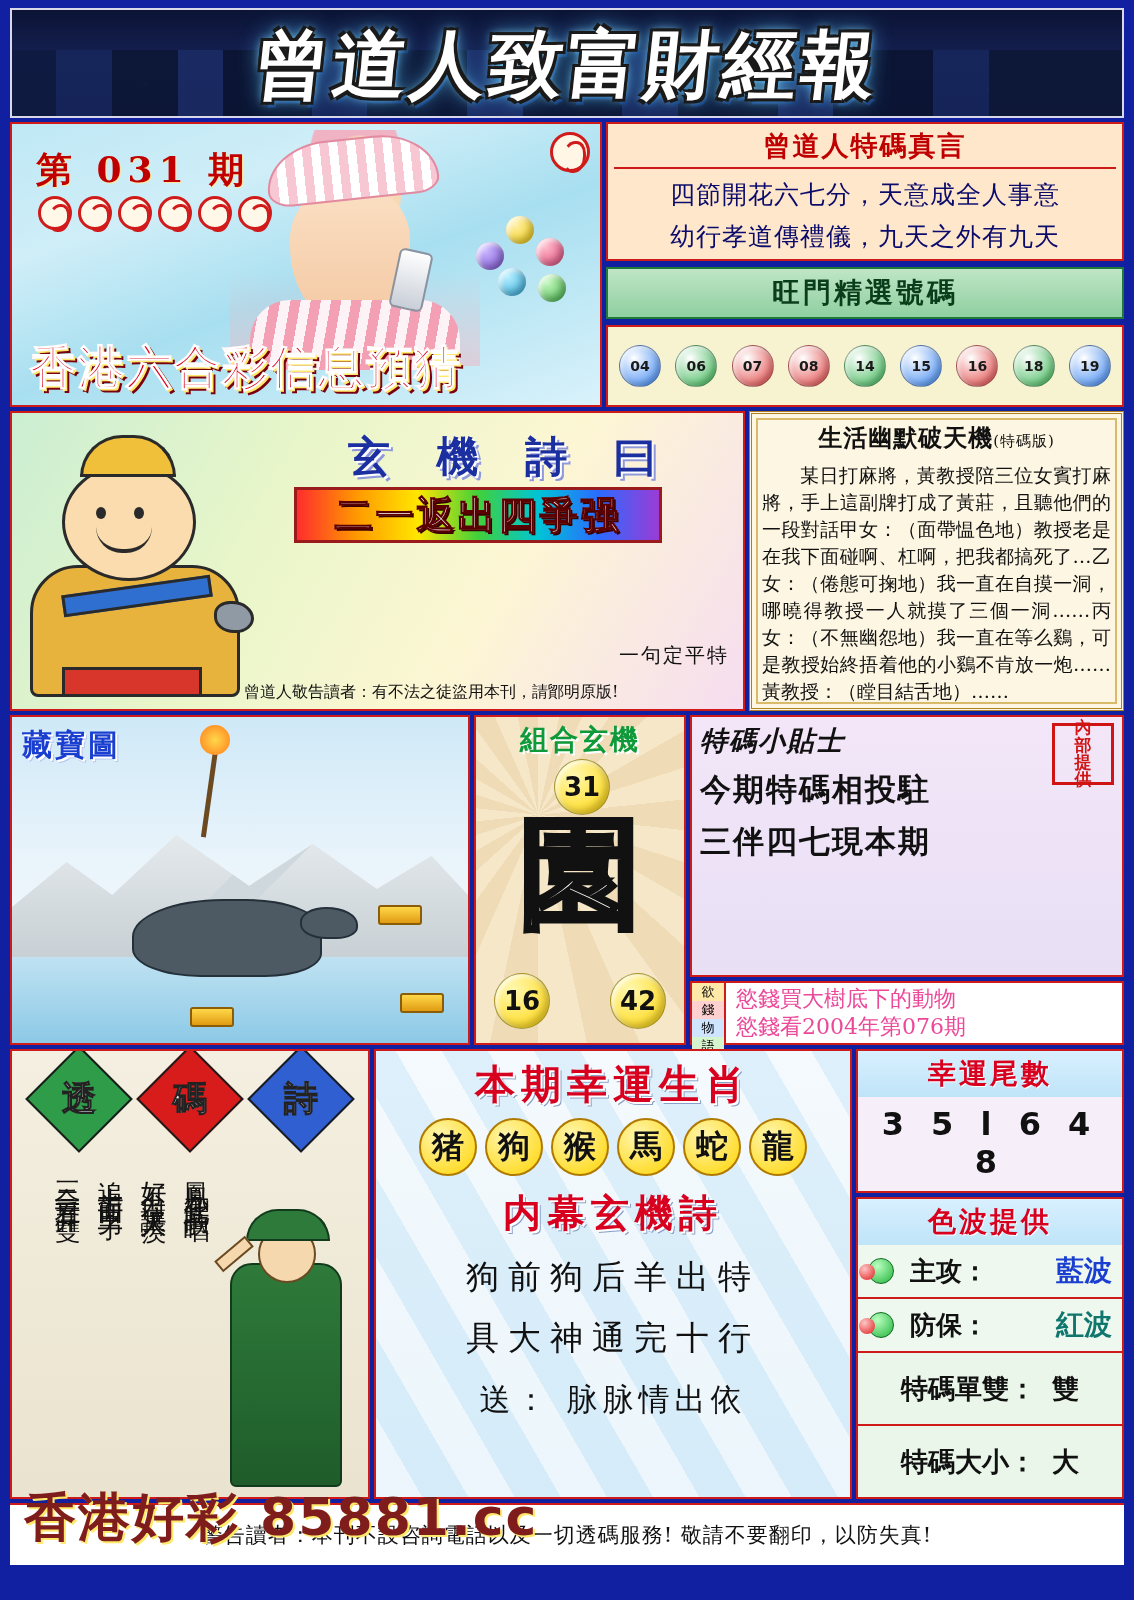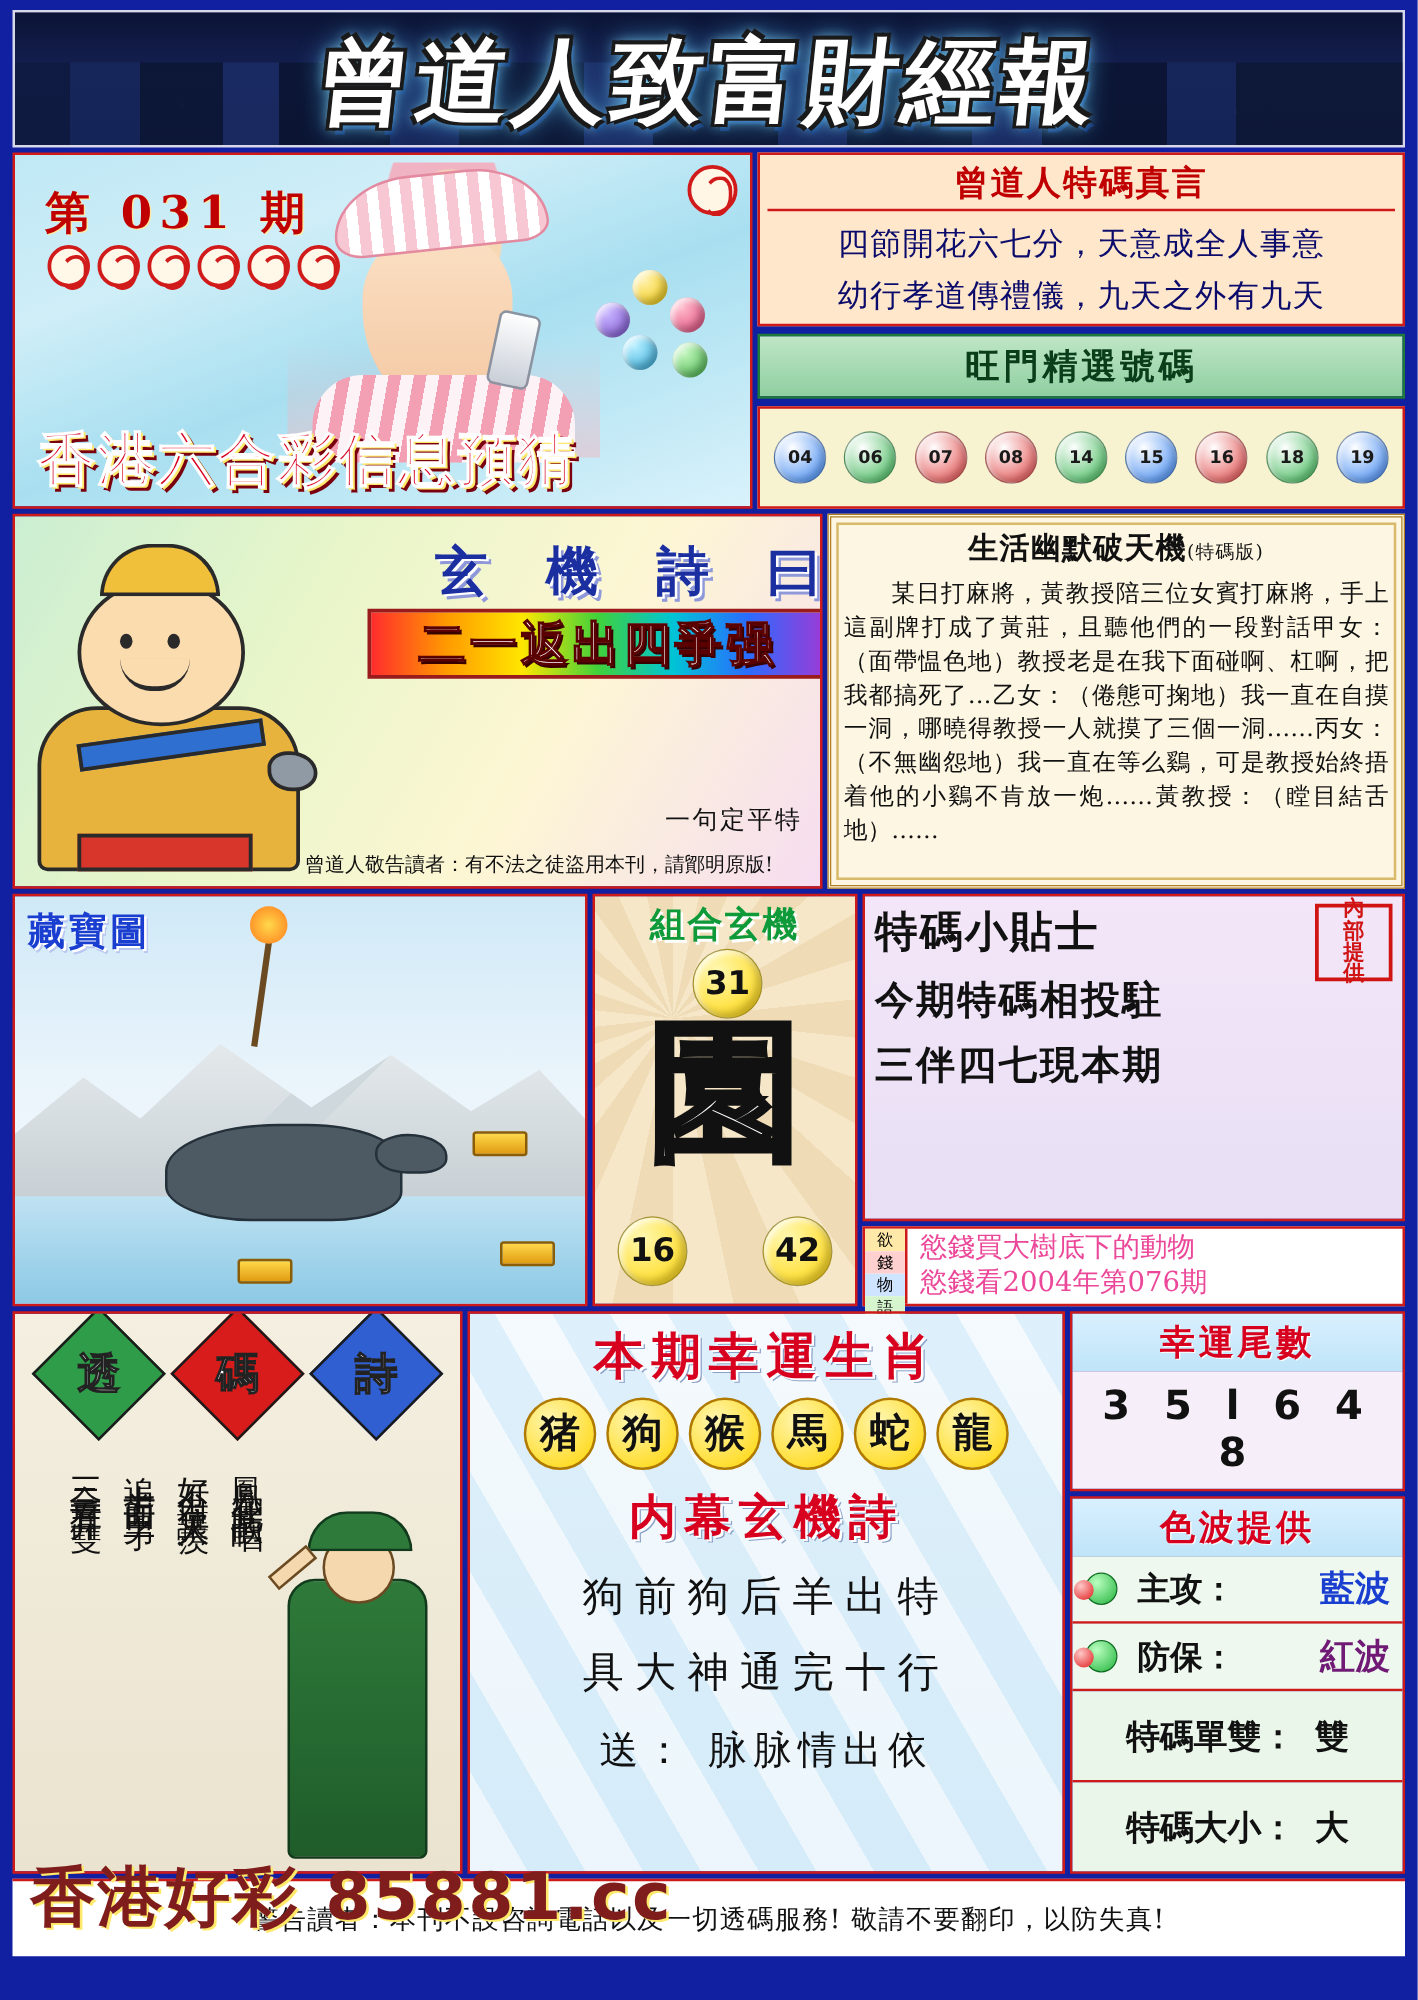--- a/index.html
+++ b/index.html
@@ -180,21 +180,21 @@
     display: flex; align-items: center; justify-content: center;
     font-family: "DejaVu Sans", sans-serif; font-weight: bold; font-size: 14px;
     color: #1a1a1a;
     box-shadow: inset -3px -3px 5px rgba(0,0,0,.2), inset 2px 2px 4px rgba(255,255,255,.7);
     border: 1px solid rgba(0,0,0,.3);
   }
 
   
   .band3 { display: flex; height: 300px; margin-top: 4px; gap: 4px; }
   .b3-left {
-    position: relative; width: 648px;
+    position: relative; width: 735px;
     border: 2px solid #cf1a1a;
     background: linear-gradient(120deg,#cbeed2 0%, #e9f6c9 35%, #fdf6d4 65%, #f6ddf0 100%);
     overflow: hidden;
     text-decoration: underline;
   }
   .oldman { position: absolute; left: 10px; top: 22px; width: 230px; height: 262px; }
   .om-hat {
     position: absolute; left: 58px; top: 0; width: 96px; height: 42px;
     background: #f0c03a; border: 3px solid #2a2a2a;
     border-radius: 50px 50px 0 0;
@@ -346,22 +346,22 @@
   }
 
   .b4-right { flex: 1; display: flex; flex-direction: column; gap: 4px; }
   .tips {
     position: relative; flex: 1; border: 2px solid #cf1a1a;
     background: linear-gradient(180deg,#f3e6f8,#e8dff5);
     padding: 6px 8px;
     overflow: hidden;
   }
   .tips-title {
-    font-family:"DejaVu Serif", serif; font-weight:bold; font-size:34px;
-    color:#111; letter-spacing:2px;
+    font-family:"DejaVu Serif", serif; font-weight:bold; font-size:27px;
+    color:#111; letter-spacing:2px;font-style:italic;
   }
   .tips-line {
     margin-top: 10px;
     font-family:"DejaVu Serif", serif; font-weight:bold; font-size:31px;
     color:#111; letter-spacing:2px; white-space:nowrap;
   }
   .stamp {
     position:absolute; right:8px; top:6px; width:62px; height:62px;
     border:3px solid #d01414; color:#d01414;
     font-family:"DejaVu Serif", serif; font-weight:bold; font-size:17px;
@@ -720,21 +720,21 @@
       <div class="rc-box" style="flex:1; display:flex; flex-direction:column;">
         <div class="rc-title">色波提供</div>
         <div class="wave-row">
           <span class="wave-dot"></span>
           <span class="wave-label">主攻：</span>
           <span class="wave-val" style="color:#1a3fd0">藍波</span>
         </div>
         <div class="wave-row">
           <span class="wave-dot"></span>
           <span class="wave-label">防保：</span>
-          <span class="wave-val" style="color:#701a75">紅波</span>
+          <span class="wave-val" style="color:#0f766e">紅波</span>
         </div>
         <div class="kv-row" style="flex:1">
           <span>特碼單雙：</span>
           <span>雙</span>
         </div>
         <div class="kv-row" style="flex:1">
           <span>特碼大小：</span>
           <span>大</span>
         </div>
       </div>

